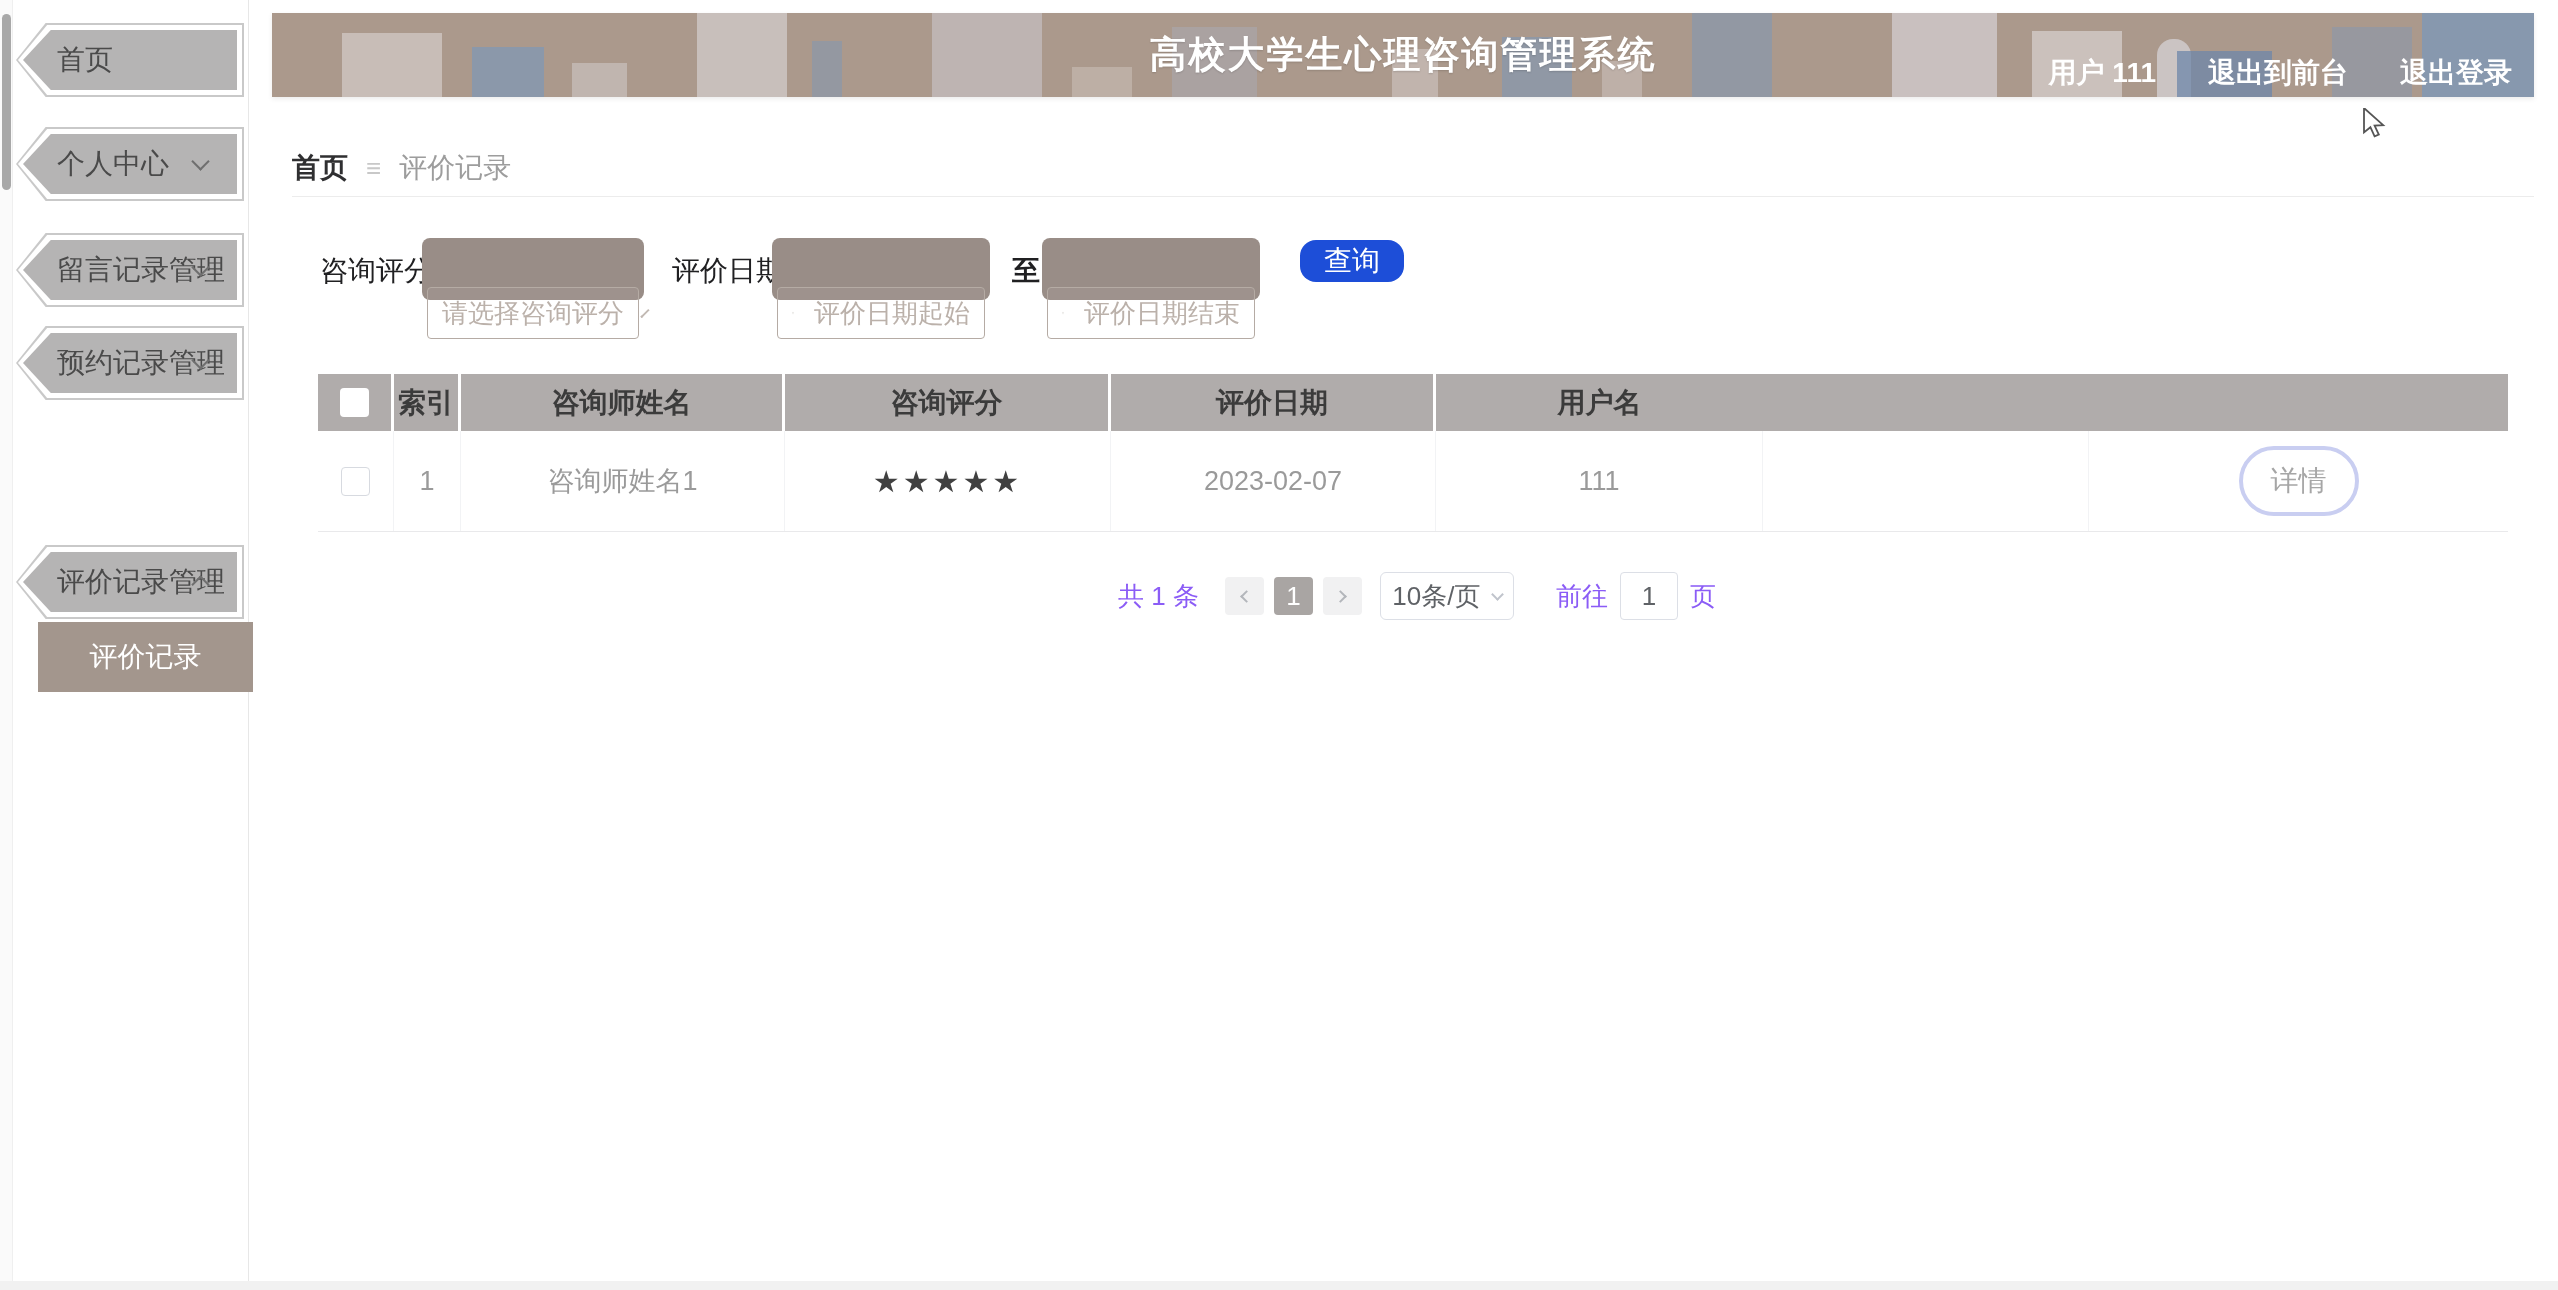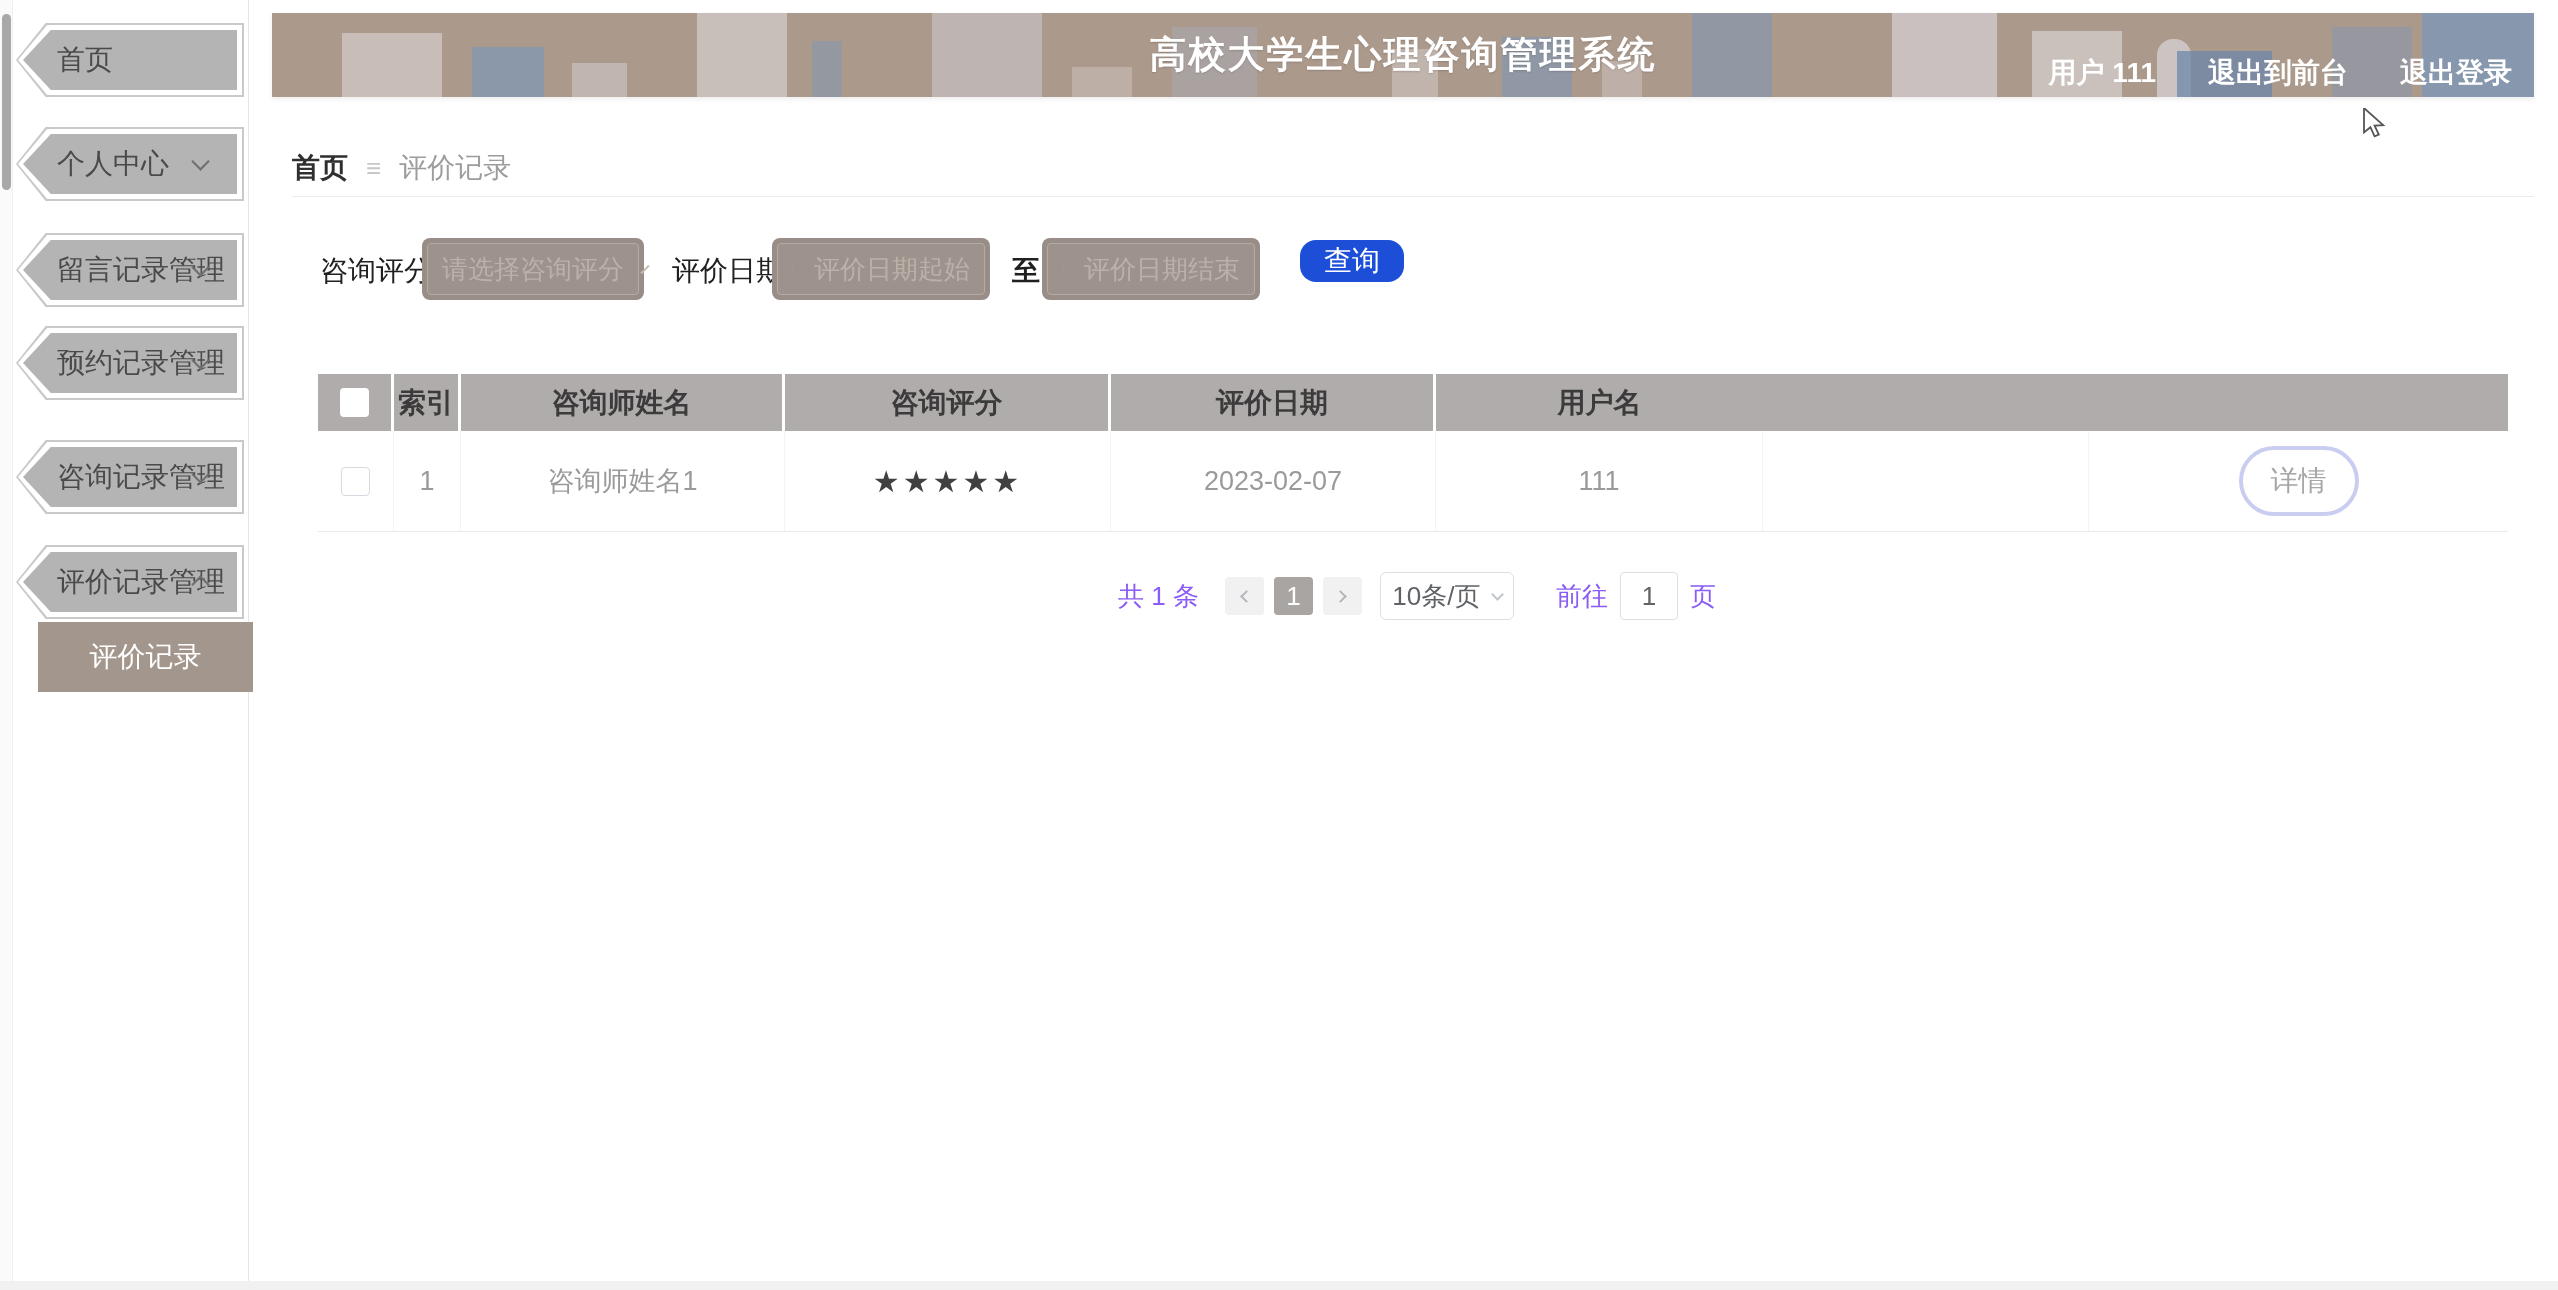--- a/index.html
+++ b/index.html
@@ -45,21 +45,21 @@
   #breadcrumb { position:absolute; left:292px; top:148px; display:flex; align-items:center; gap:18px; height:40px; }
   #bc-home { font-size:28px; font-weight:bold; color:#2f2f31; cursor:pointer; }
   #bc-sep { color:#c8c8c8; font-size:26px; }
   #bc-current { font-size:28px; color:#9d9d9d; }
   #bc-divider { position:absolute; left:292px; top:196px; width:2242px; height:1px; background:#ececec; }
 
   
   .flt-label { position:absolute; top:252px; font-size:28px; color:#202022; }
   .field { position:absolute; top:238px; height:62px; background:#998d87; border-radius:8px; padding:5px; cursor:pointer; }
   .field-inner { height:100%; border:1px solid #b5aba4; border-radius:4px; background:rgba(255,255,255,0.05);
-      display:flex; align-items:center; padding:0 14px; gap:20px; }
+      display:flex; align-items:center; padding:0 14px; gap:20px;margin-top:44px; }
   .placeholder { font-size:26px; color:#bbb1aa; white-space:nowrap; }
   .field .chev { border-color:#c2b9b3; width:11px; height:11px; }
   .sel-chev { margin-left:auto; margin-right:4px; }
   #btn-search { position:absolute; left:1300px; top:240px; width:104px; height:42px; background:#1d4ed8; border-radius:16px;
       color:#fff; font-size:28px; display:flex; align-items:center; justify-content:center; cursor:pointer; border:none; }
 
   
   #table { position:absolute; left:318px; top:374px; width:2190px; }
   .t-head { display:flex; height:57px; background:#b0acab;align-items:center; }
   .t-hcell { display:flex; align-items:center; justify-content:center; font-size:28px; font-weight:bold; color:#3b3b3b;
@@ -128,28 +128,20 @@
       <div class="tag-l3 tag-shape">
         <span class="tag-label">留言记录管理</span>
         <span class="chev chev-down tag-chev"></span>
       </div>
     </div>
     <div class="menu-tag" style="top:326px">
       <div class="tag-l1 tag-shape"></div>
       <div class="tag-l2 tag-shape"></div>
       <div class="tag-l3 tag-shape">
         <span class="tag-label">预约记录管理</span>
-        <span class="chev chev-down tag-chev"></span>
-      </div>
-    </div>
-    <div class="menu-tag" style="top:440px">
-      <div class="tag-l1 tag-shape"></div>
-      <div class="tag-l2 tag-shape"></div>
-      <div class="tag-l3 tag-shape">
-        <span class="tag-label">咨询记录管理</span>
         <span class="chev chev-down tag-chev"></span>
       </div>
     </div>
     <div class="menu-tag" style="top:545px">
       <div class="tag-l1 tag-shape"></div>
       <div class="tag-l2 tag-shape"></div>
       <div class="tag-l3 tag-shape">
         <span class="tag-label">评价记录管理</span>
         <span class="chev chev-up tag-chev"></span>
       </div>

